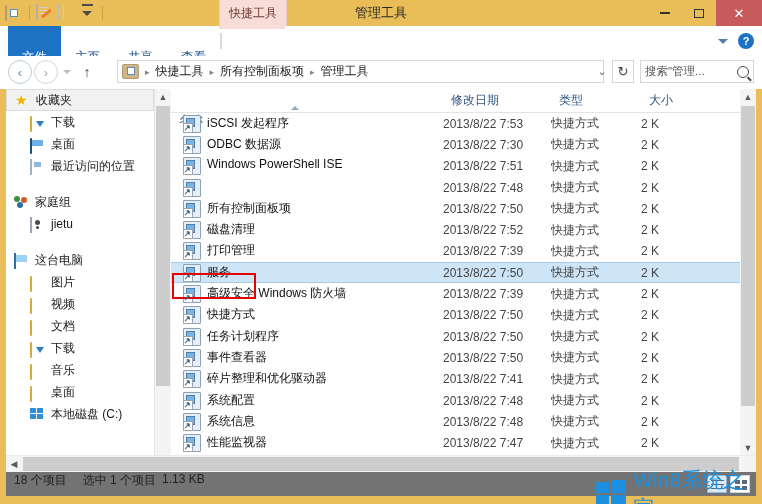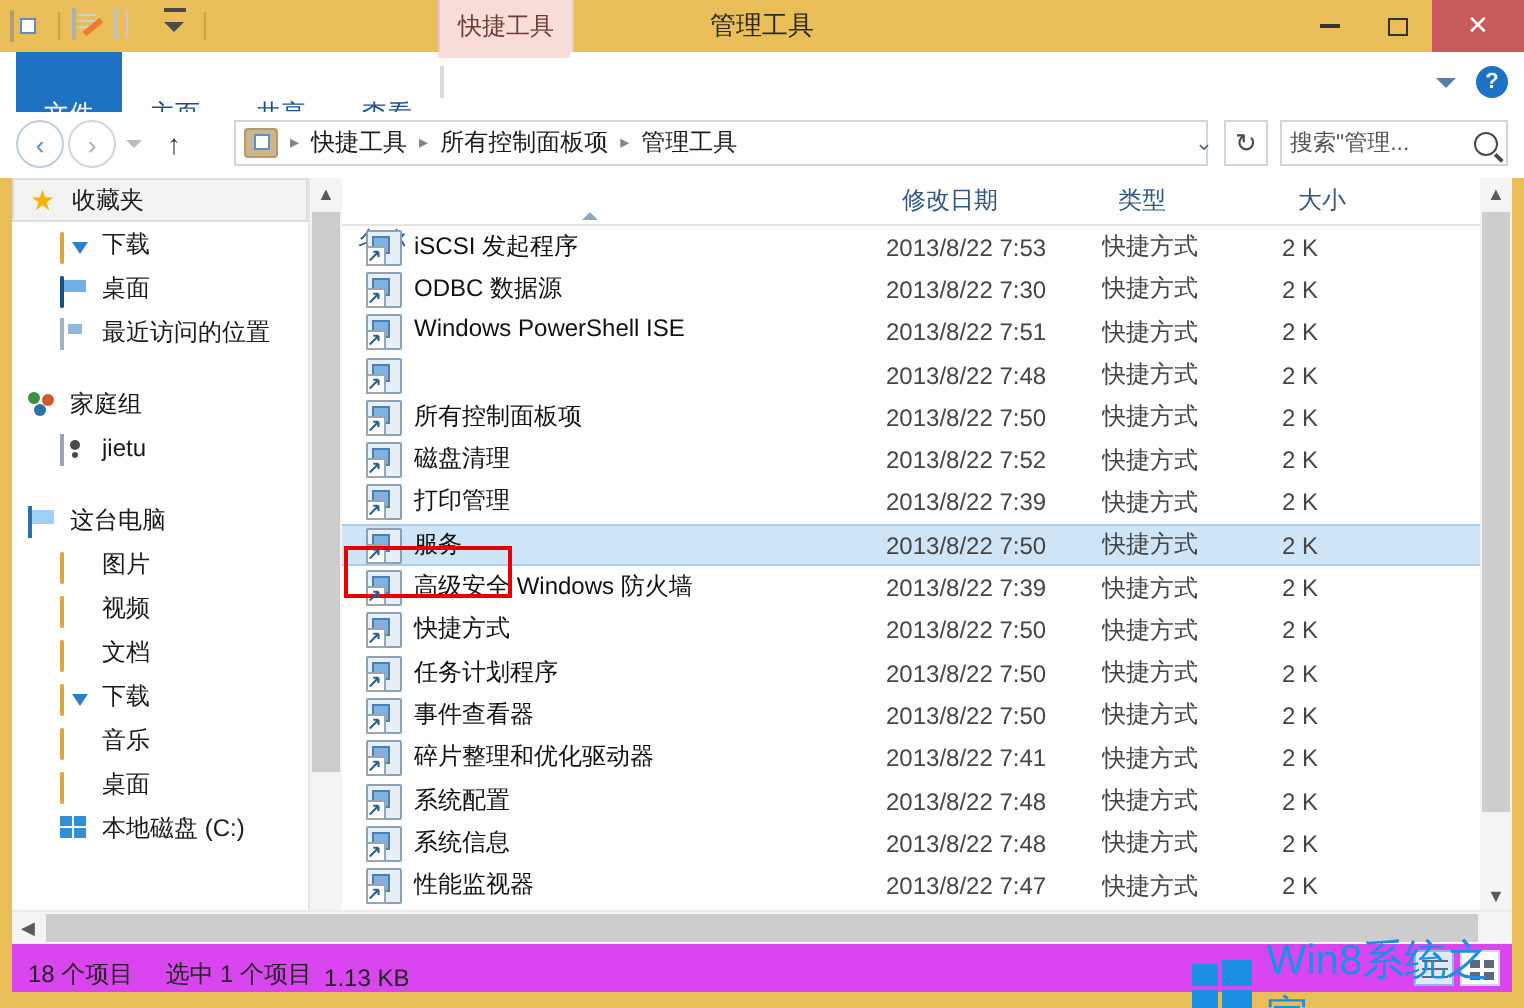--- a/index.html
+++ b/index.html
@@ -209,22 +209,22 @@
                 background:#fff;border:1px solid #9aa5b1;}
   .sc-arrow{position:absolute;left:0px;bottom:0px;width:7px;height:7px;z-index:3;}
   .fl-scroll{position:absolute;right:0;top:0;width:16px;height:367px;background:#f4f4f4;}
   .fl-thumb{position:absolute;left:1px;top:17px;width:14px;height:300px;background:#cdcdcd;}
   .hscroll{position:absolute;left:0;bottom:0;width:750px;height:16px;background:#f4f4f4;
            border-top:1px solid #ececec;}
   .hs-left{position:absolute;left:0;top:0;width:16px;height:16px;display:flex;
            align-items:center;justify-content:center;color:#5a5a5a;font-size:9px;}
   .hs-thumb{position:absolute;left:17px;top:1px;width:716px;height:14px;background:#cdcdcd;}
   
-  .statusbar{position:absolute;left:6px;top:472px;width:750px;height:24px;background:#d946ef;
-             display:flex;align-items:flex-end;box-sizing:border-box;}
+  .statusbar{position:absolute;left:6px;top:472px;width:750px;height:24px;background:#737373;
+             display:flex;align-items:flex-start;box-sizing:border-box;}
   .st-text{font-size:12px;color:#222;margin-left:8px;}
   .st-text.sep{margin-left:16px;}
   .st-text.size{margin-left:6px;}
   .viewbtns{position:absolute;right:6px;top:3px;display:flex;gap:3px;}
   .vbtn{width:20px;height:18px;border:1px solid #cfd6dd;background:#fff;box-sizing:border-box;
         position:relative;}
   .vbtn.active{background:#dceaf7;border-color:#8fb8da;}
   .vbtn i{position:absolute;background:#5a6a7a;}
   
   .watermark{position:absolute;left:596px;top:466px;display:flex;align-items:center;gap:8px;}

